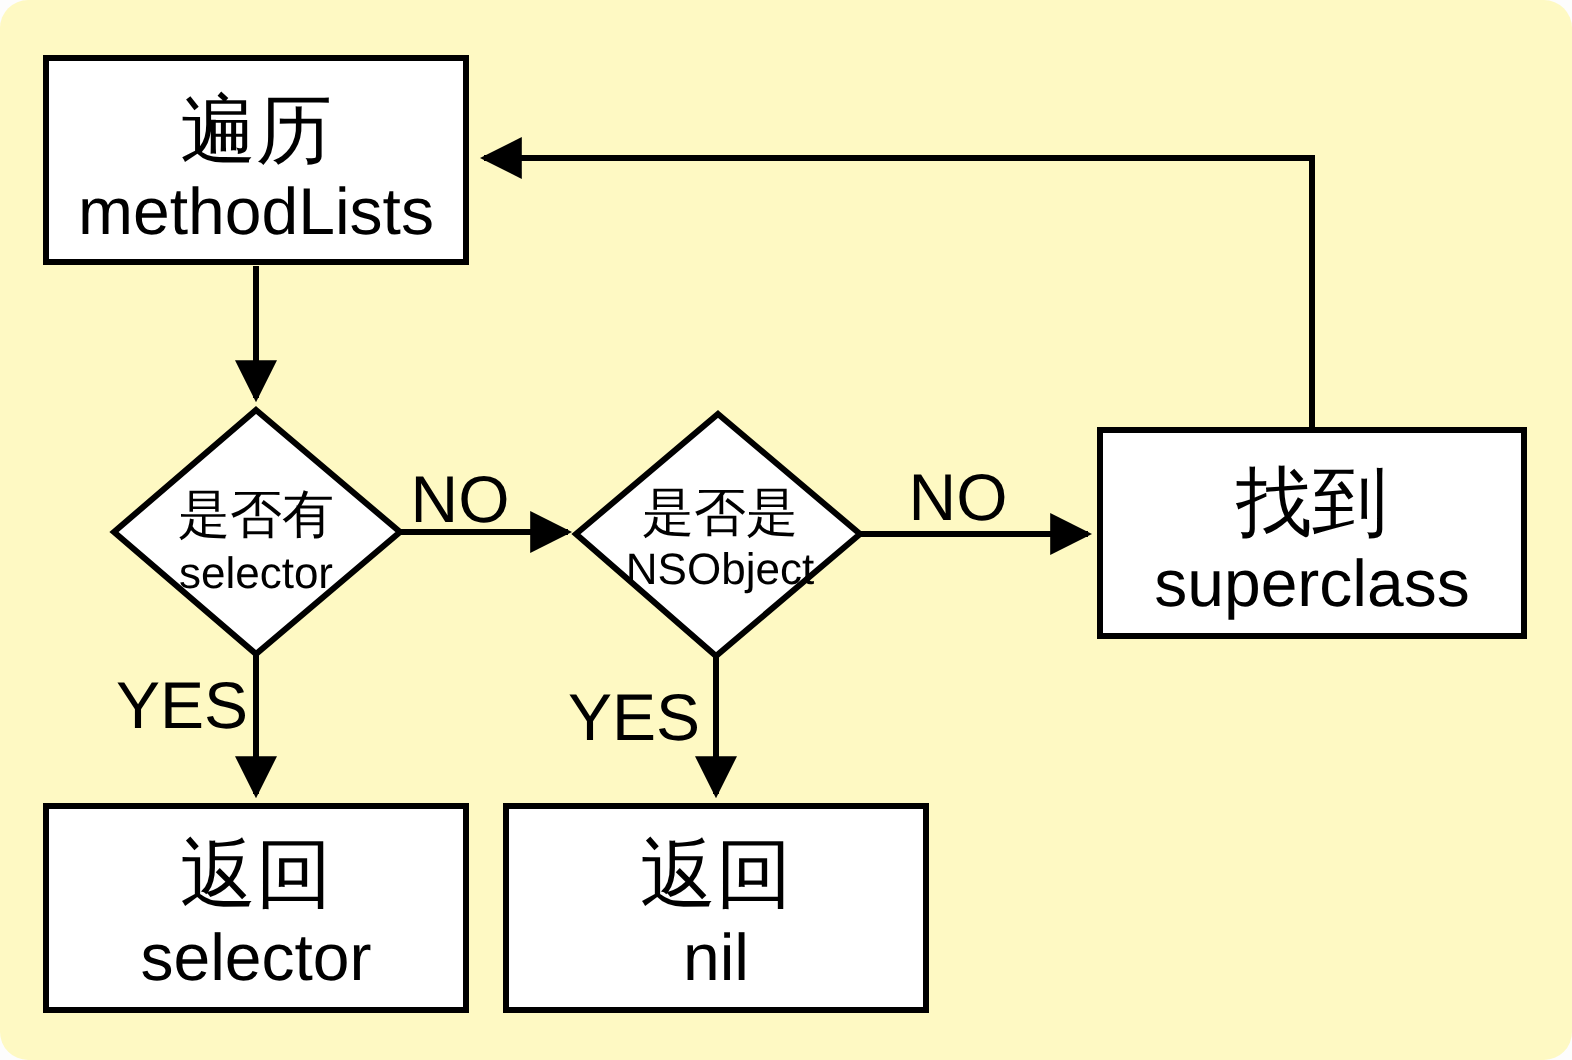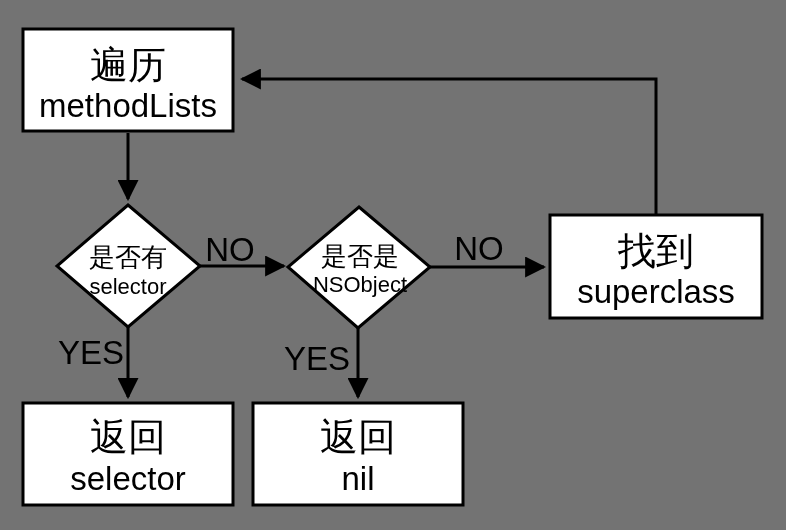--- a/index.html
+++ b/index.html
@@ -8,21 +8,22 @@
     width: 786px;
     height: 530px;
     background: #fdfdfd;
     overflow: hidden;
     font-family: "Liberation Sans", "DejaVu Sans", sans-serif;
   }
   .canvas {
     position: relative;
     width: 786px;
     height: 530px;
-    background: #737373;
+    background: #fef9c3;
+    border-radius: 14px;
   }
   svg { display: block; }
   svg text {
     fill: #000000;
     text-anchor: middle;
     font-family: "Liberation Sans", "DejaVu Sans", sans-serif;
   }
   .node-shape {
     fill: #ffffff;
     stroke: #000000;

